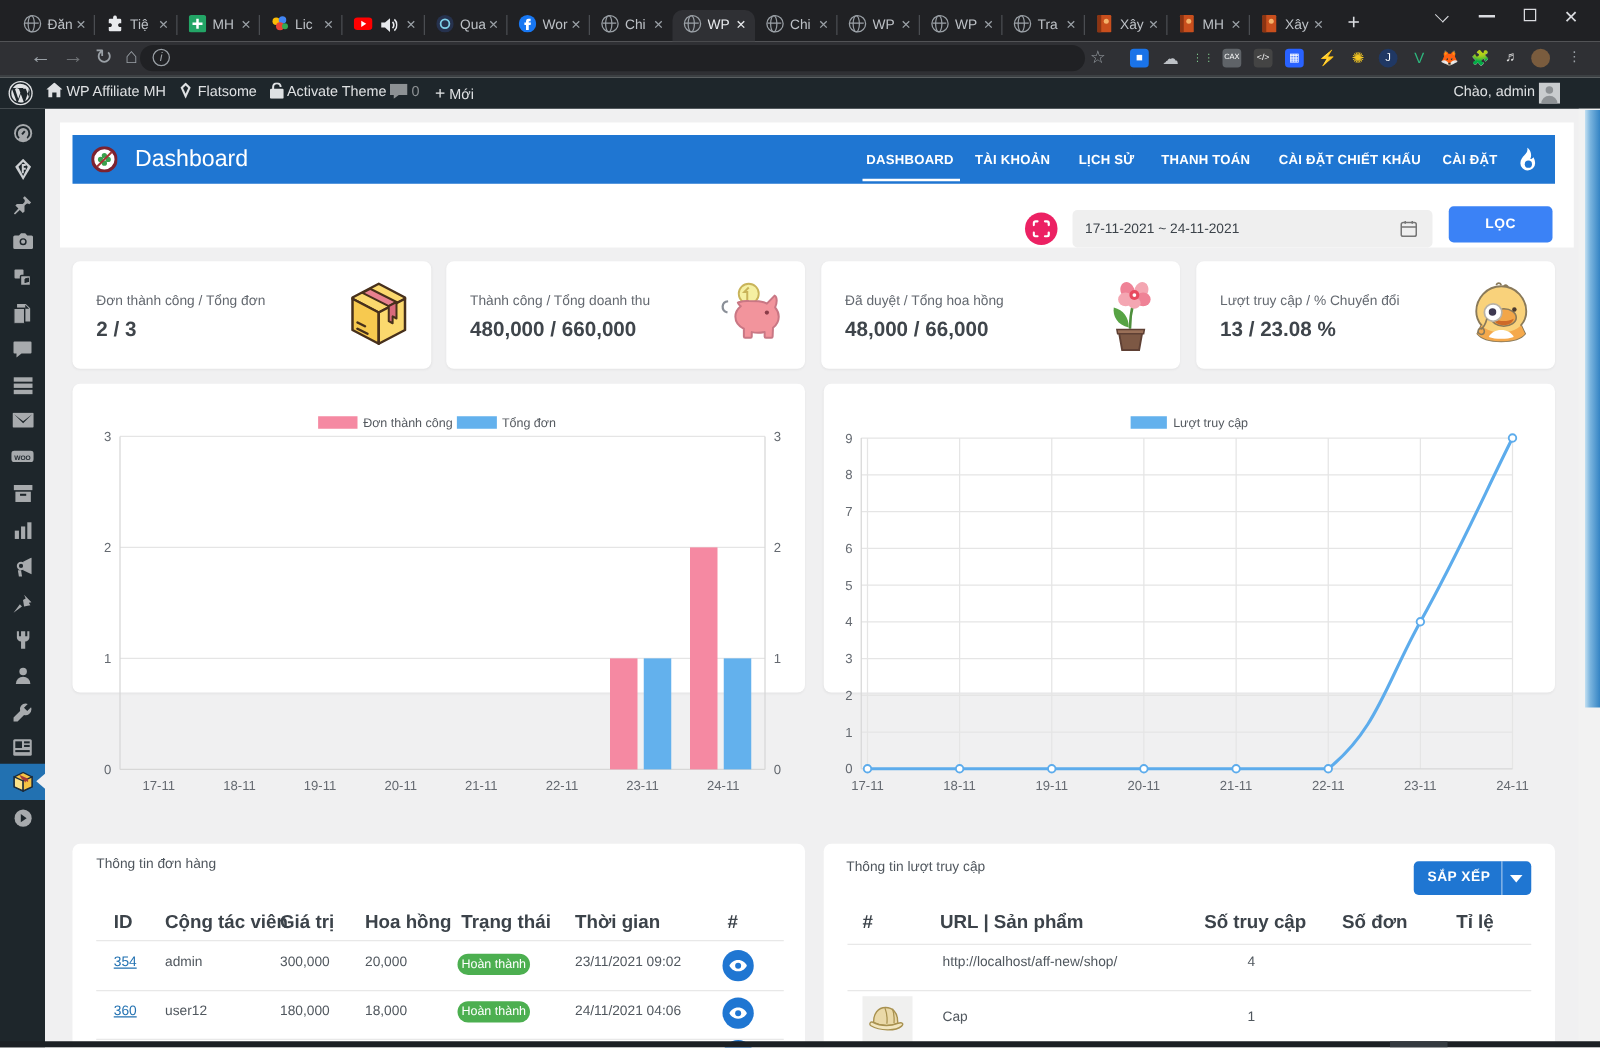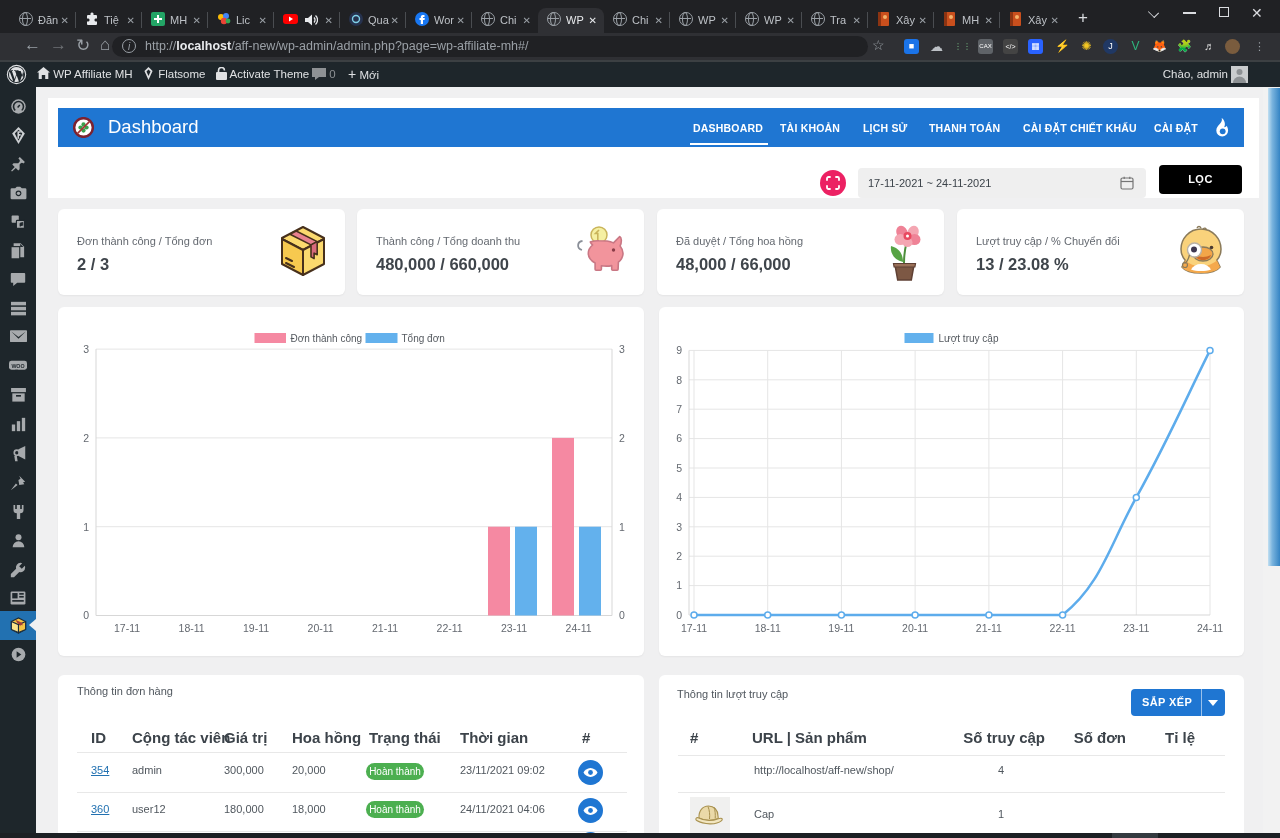--- a/index.html
+++ b/index.html
@@ -42,28 +42,28 @@
 
 
 #whitepanel { position:absolute; left:48px; top:98px; width:1211px; height:100px; background:#fff; }
 #bluebar { position:absolute; left:58px; top:108px; width:1186px; height:39px; background:#1f76d2; }
 #bluebar .title { position:absolute; left:50px; top:8px; color:#fff; font-size:18.5px; }
 .bnav { position:absolute; top:14px; color:#fff; font-size:10.5px; font-weight:bold; letter-spacing:0.2px; }
 #bunderline { position:absolute; left:690px; top:143px; width:78px; height:2px; background:#fff; z-index:5;}
 #pinkcircle { position:absolute; left:820px; top:170px; width:26px; height:26px; border-radius:50%; background:#ec2163; }
 #dateinput { position:absolute; left:858px; top:168px; width:288px; height:30px; background:#efefef; border-radius:4px; color:#3c434a; font-size:11px; line-height:30px; }
 #dateinput span { margin-left:10px; }
-#locbtn { position:absolute; left:1159px; top:165px; width:83px; height:29px; background:#000000; border-radius:4px; color:#fff; font-size:11px; font-weight:bold; text-align:center; line-height:29px; letter-spacing:0.5px; }
+#locbtn { position:absolute; left:1159px; top:165px; width:83px; height:29px; background:#3b82f6; border-radius:4px; color:#fff; font-size:11px; font-weight:bold; text-align:center; line-height:29px; letter-spacing:0.5px; }
 
 .card { position:absolute; top:209px; width:287px; height:86px; background:#fff; border-radius:6px; box-shadow:0 1px 2px rgba(0,0,0,0.05); }
 .card .lbl { position:absolute; left:19px; top:26px; font-size:11px; color:#646970; }
 .card .val { position:absolute; left:19px; top:46px; font-size:16.5px; font-weight:bold; color:#3f454b; }
 .card svg.cicon { position:absolute; right:18px; top:16px; }
 
-.chartcard { position:absolute; top:307px; height:349px; background:#fff; border-radius:6px; box-shadow:0 1px 2px rgba(0,0,0,0.05); }
+.chartcard { position:absolute; top:307px; height:247px; background:#fff; border-radius:6px; box-shadow:0 1px 2px rgba(0,0,0,0.05); }
 .tablecard { position:absolute; top:675px; height:163px; background:#fff; border-radius:6px 6px 0 0; }
 
 
 .ttl { position:absolute; font-size:11px; color:#50575e; }
 .th { position:absolute; font-size:15px; font-weight:bold; color:#3c434a; white-space:nowrap; }
 .td { position:absolute; font-size:11px; color:#50575e; white-space:nowrap; }
 .tline { position:absolute; height:1px; background:#e8e8e8; }
 .badge { position:absolute; width:58px; height:17px; background:#4caf50; border-radius:9px; color:#fff; font-size:10px; text-align:center; line-height:17px; }
 .eye { position:absolute; width:25px; height:25px; border-radius:50%; background:#1f76d2; }
 .idlink { color:#2271b1; text-decoration:underline; }
@@ -224,21 +224,20 @@
   <div class="winbtn" style="left:1251px; top:5px; font-size:14px;">✕</div>
 </div>
 
 <div id="toolbar">
   <div class="navico" style="left:24px;">←</div>
   <div class="navico" style="left:50px; color:#6e7175;">→</div>
   <div class="navico" style="left:76px;">↻</div>
   <div class="navico" style="left:100px;">⌂</div>
   <div id="urlpill">
     <div class="info">i</div>
-    <div class="utxt">http://<b style="color:#e8eaed;">localhost</b>/aff-new/wp-admin/admin.php?page=wp-affiliate-mh#/</div>
   </div>
   <div class="star">☆</div>
   <div class="ext" style="left:904px; background:#1a73e8;">■</div>
   <div class="ext" style="left:929px; color:#bdc1c6; font-size:13px;">☁</div>
   <div class="ext" style="left:954px; color:#7ec78a; font-size:8px; letter-spacing:1px;">⋮⋮</div>
   <div class="ext" style="left:978px; background:#5f6368; font-size:6px;">CAX</div>
   <div class="ext" style="left:1003px; background:#444; font-size:7px;">&lt;/&gt;</div>
   <div class="ext" style="left:1028px; background:#2962ff;">▦</div>
   <div class="ext" style="left:1055px; color:#fdd663; font-size:12px;">⚡</div>
   <div class="ext" style="left:1079px; color:#f3c623; font-size:12px;">✺</div>

